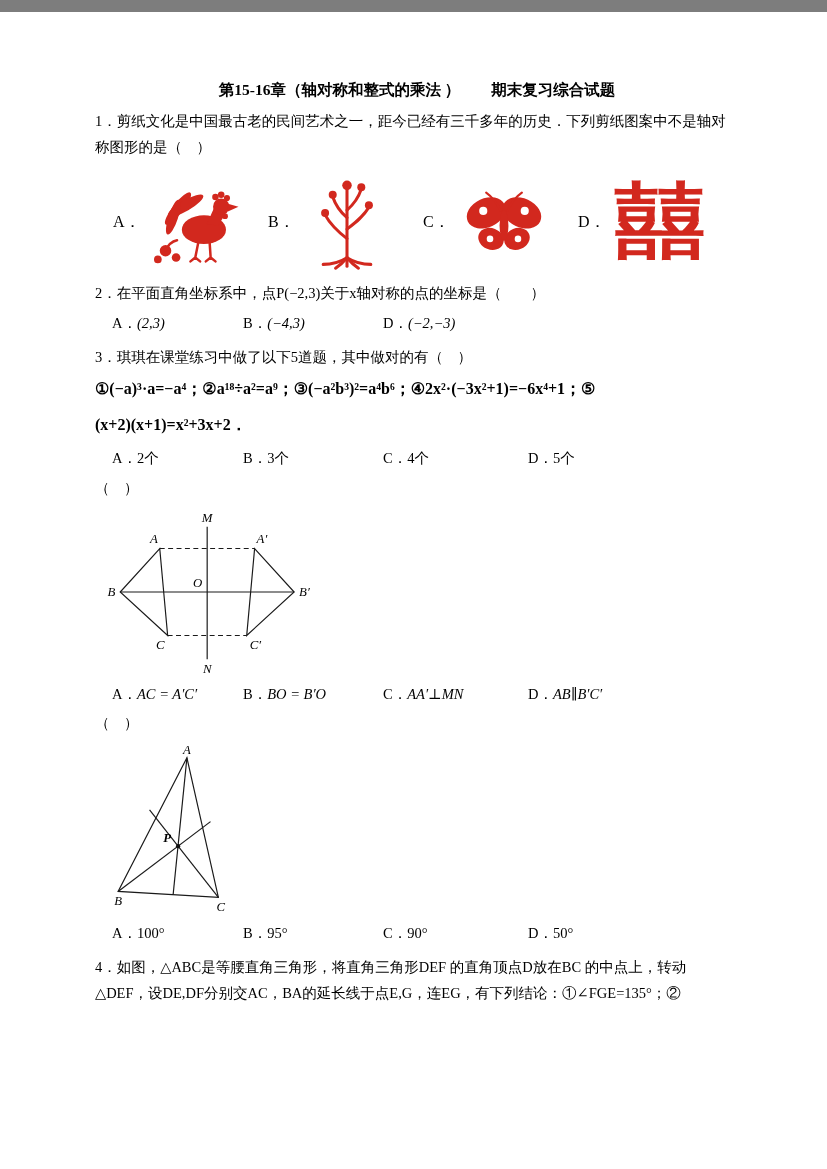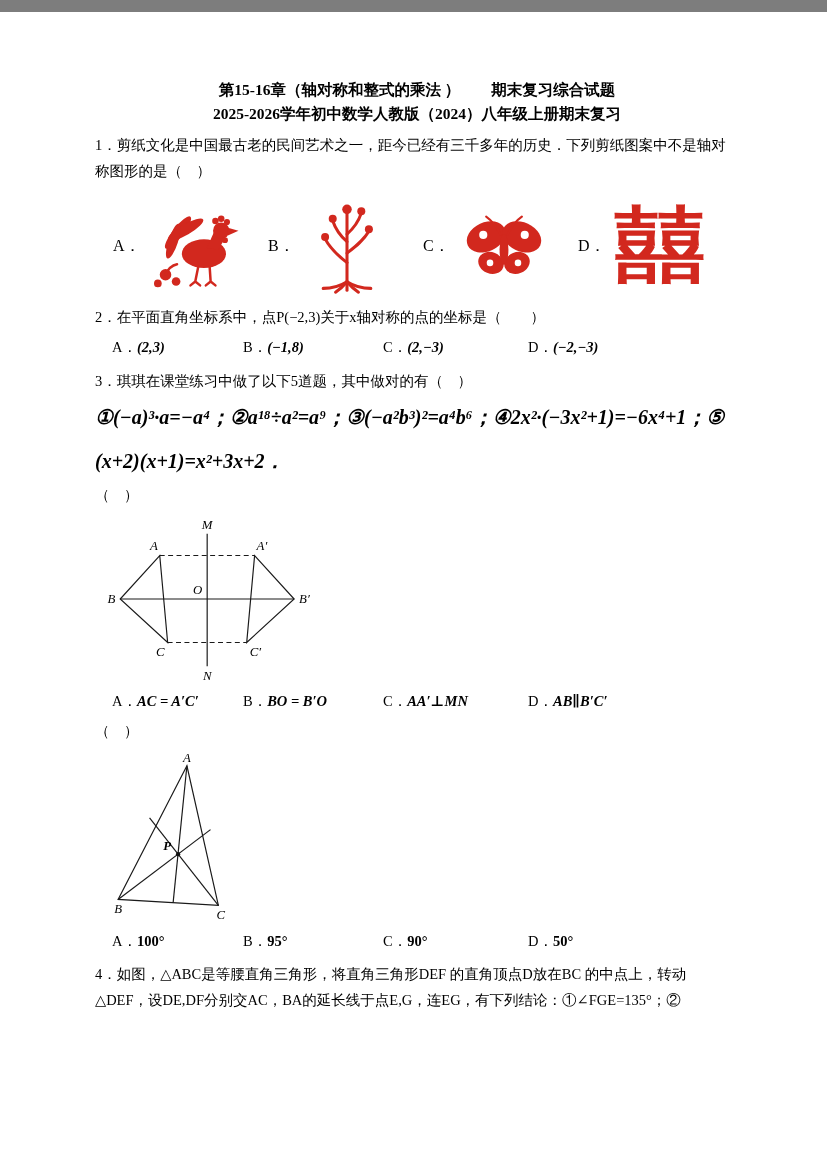--- a/index.html
+++ b/index.html
@@ -7,49 +7,48 @@
   html,body { margin:0; padding:0; background:#7d7d7d; }
   .page {
     width:827px; height:1169px; margin:12px auto; background:#ffffff;
     font-family:"Liberation Serif","DejaVu Serif",serif; color:#000;
     padding:66px 88px 0 95px; overflow:hidden; position:relative;
   }
   .title { text-align:center; font-weight:bold; font-size:15.5px; line-height:1.55; }
   .section-heading { font-weight:bold; font-size:14.5px; margin-top:9px; }
   .q { font-size:14.5px; line-height:1.8; margin:6px 0 0 0; }
   .q2line { margin-top:0; }
-  .expr { font-size:20px; font-style:italic; font-weight:600; line-height:2.1; margin:2px 0 0 0; }
+  .expr { font-size:16px; font-weight:600; line-height:2.1; margin:2px 0 0 0; }
   .opts { display:flex; font-size:14.5px; margin:4px 0 2px 17px; line-height:1.9; }
   .opts > .opt:nth-child(1) { width:131px; }
   .opts > .opt:nth-child(2) { width:140px; }
   .opts > .opt:nth-child(3) { width:145px; }
   .opt-label { font-style:normal; }
-  .val-math { font-style:italic; font-weight:700; }
-  .val-plain { font-weight:700; }
+  .val-math { font-style:italic; font-weight:400; }
+  .val-plain { font-weight:400; }
   .val-normal { font-weight:400; }
   .img-row { display:flex; align-items:center; margin:12px 0 8px 18px; }
   .img-cell { display:flex; align-items:center; gap:8px; width:155px; }
   .img-cell:last-child { width:auto; }
   .shuangxi {
     color:var(--accent); font-size:82px; font-weight:bold; line-height:86px;
     transform:scaleX(1.12); transform-origin:left center;
     font-family:"Liberation Serif","DejaVu Serif",serif;
   }
   .figure-block { margin:8px 0 2px 12px; }
   .fig-label { font-family:"Liberation Serif","DejaVu Serif",serif; font-style:italic; font-size:13px; fill:#000; }
   .fig-label-bold { font-weight:bold; }
   svg { display:block; }
 </style>
 </head>
 <body>
 
 <div class="page">
 
   <div class="title">第15-16章（轴对称和整式的乘法 ）　　期末复习综合试题</div>
-  <div class="title">2025-2026学年初中数学人教版（2024）八年级上册期末复习</div>
 
   <p class="q">1．剪纸文化是中国最古老的民间艺术之一，距今已经有三千多年的历史．下列剪纸图案中不是轴对称图形的是（　）</p>
   <div class="img-row">
 
     <div class="img-cell">
       <span class="opt-label">A．</span>
       <svg width="106" height="96" viewBox="0 0 110 100">
         <g fill="var(--accent)">
           <ellipse cx="30" cy="36" rx="21" ry="5.5" transform="rotate(-52 30 36)"></ellipse>
           <ellipse cx="38" cy="33" rx="21" ry="5.5" transform="rotate(-30 38 33)"></ellipse>
@@ -124,28 +123,33 @@
 
     <div class="img-cell">
       <span class="opt-label">D．</span>
       <div class="shuangxi">囍</div>
     </div>
   </div>
 
   <p class="q">2．在平面直角坐标系中，点P(−2,3)关于x轴对称的点的坐标是（　　）</p>
   <div class="opts">
     <div class="opt"><span class="opt-label">A．</span><span class="val-math">(2,3)</span></div>
-    <div class="opt"><span class="opt-label">B．</span><span class="val-math">(−1,8)</span></div>
-    <div class="opt"><span class="opt-label">C．</span><span class="val-math">(2,−3)</span></div>
+    <div class="opt"><span class="opt-label">B．</span><span class="val-math">(−4,3)</span></div>
     <div class="opt"><span class="opt-label">D．</span><span class="val-math">(−2,−3)</span></div>
   </div>
 
   <p class="q">3．琪琪在课堂练习中做了以下5道题，其中做对的有（　）</p>
   <p class="expr">①(−a)³·a=−a⁴；②a¹⁸÷a²=a⁹；③(−a²b³)²=a⁴b⁶；④2x²·(−3x²+1)=−6x⁴+1；⑤</p>
   <p class="expr">(x+2)(x+1)=x²+3x+2．</p>
+  <div class="opts">
+    <div class="opt"><span class="opt-label">A．</span><span class="val-normal">2个</span></div>
+    <div class="opt"><span class="opt-label">B．</span><span class="val-normal">3个</span></div>
+    <div class="opt"><span class="opt-label">C．</span><span class="val-normal">4个</span></div>
+    <div class="opt"><span class="opt-label">D．</span><span class="val-normal">5个</span></div>
+  </div>
 
   <p class="q q2line">（　）</p>
   <div class="figure-block">
     <svg width="230" height="168" viewBox="0 0 230 170">
       <g stroke="#1a1a1a" stroke-width="1.2" fill="none">
         <line x1="100" y1="18" x2="100" y2="152"></line>
         <polygon points="52,40 12,84 60,128"></polygon>
         <polygon points="148,40 188,84 140,128"></polygon>
         <line x1="52" y1="40" x2="148" y2="40" stroke-dasharray="5 3.5"></line>
         <line x1="60" y1="128" x2="140" y2="128" stroke-dasharray="5 3.5"></line>

